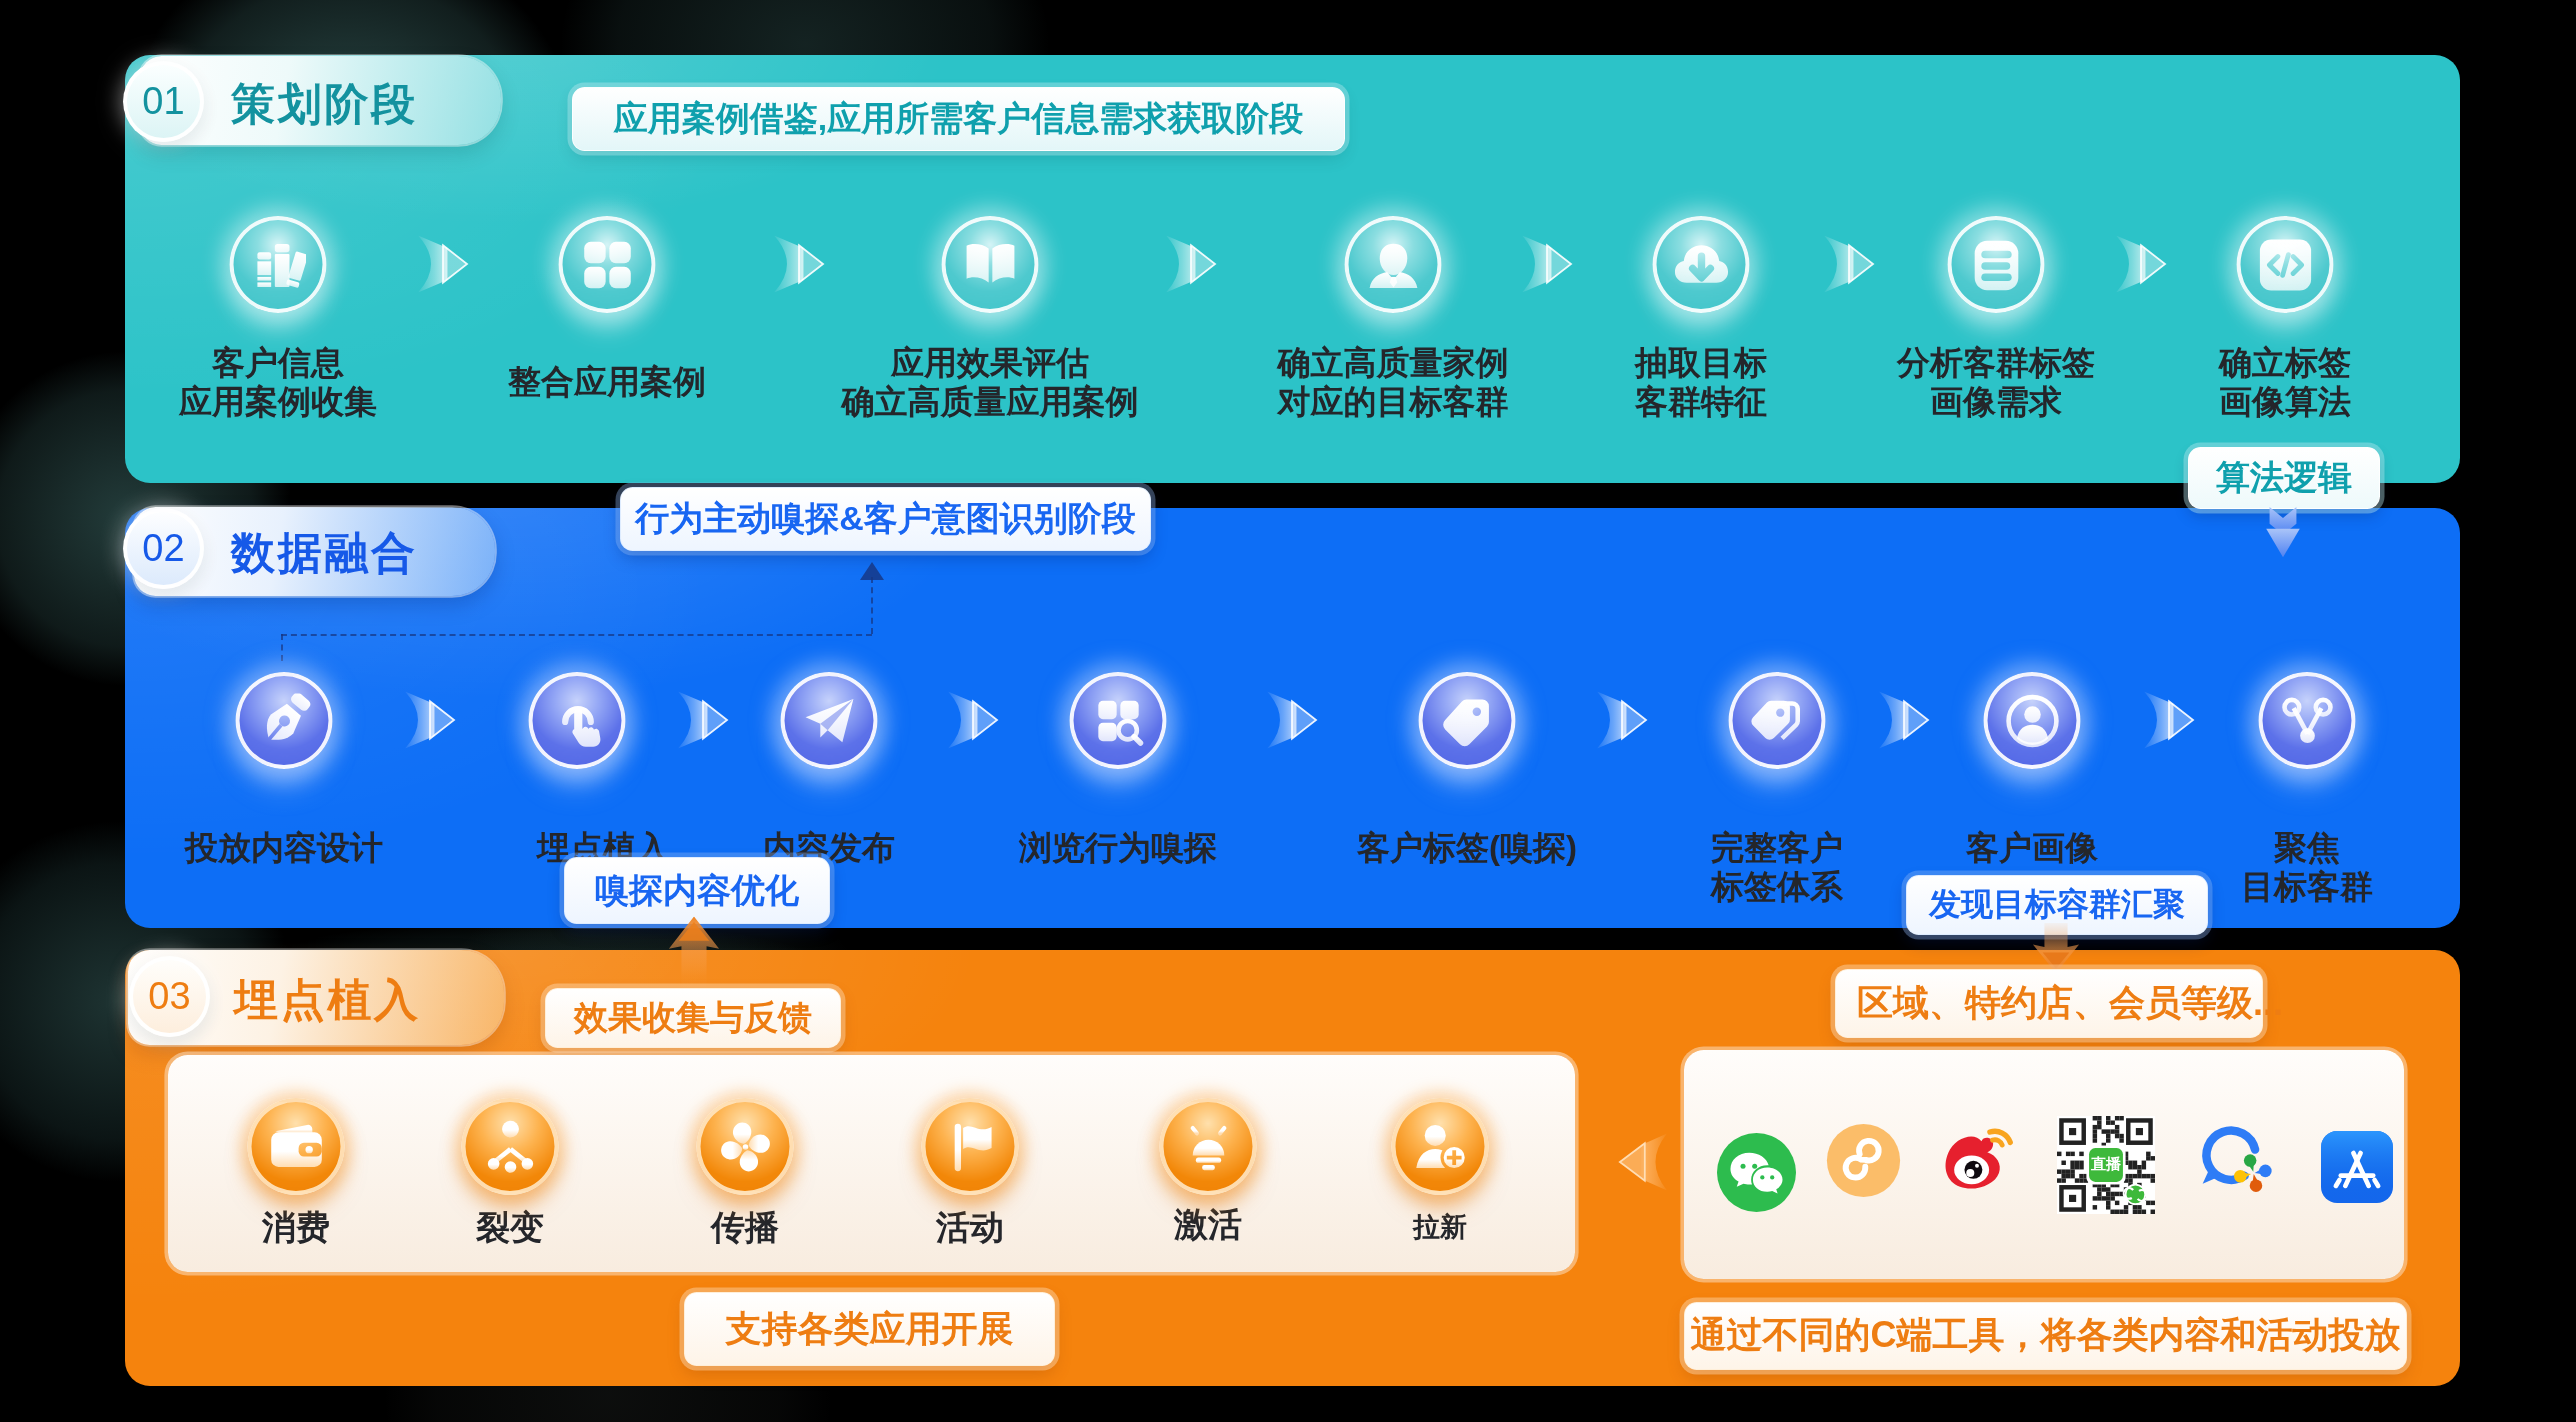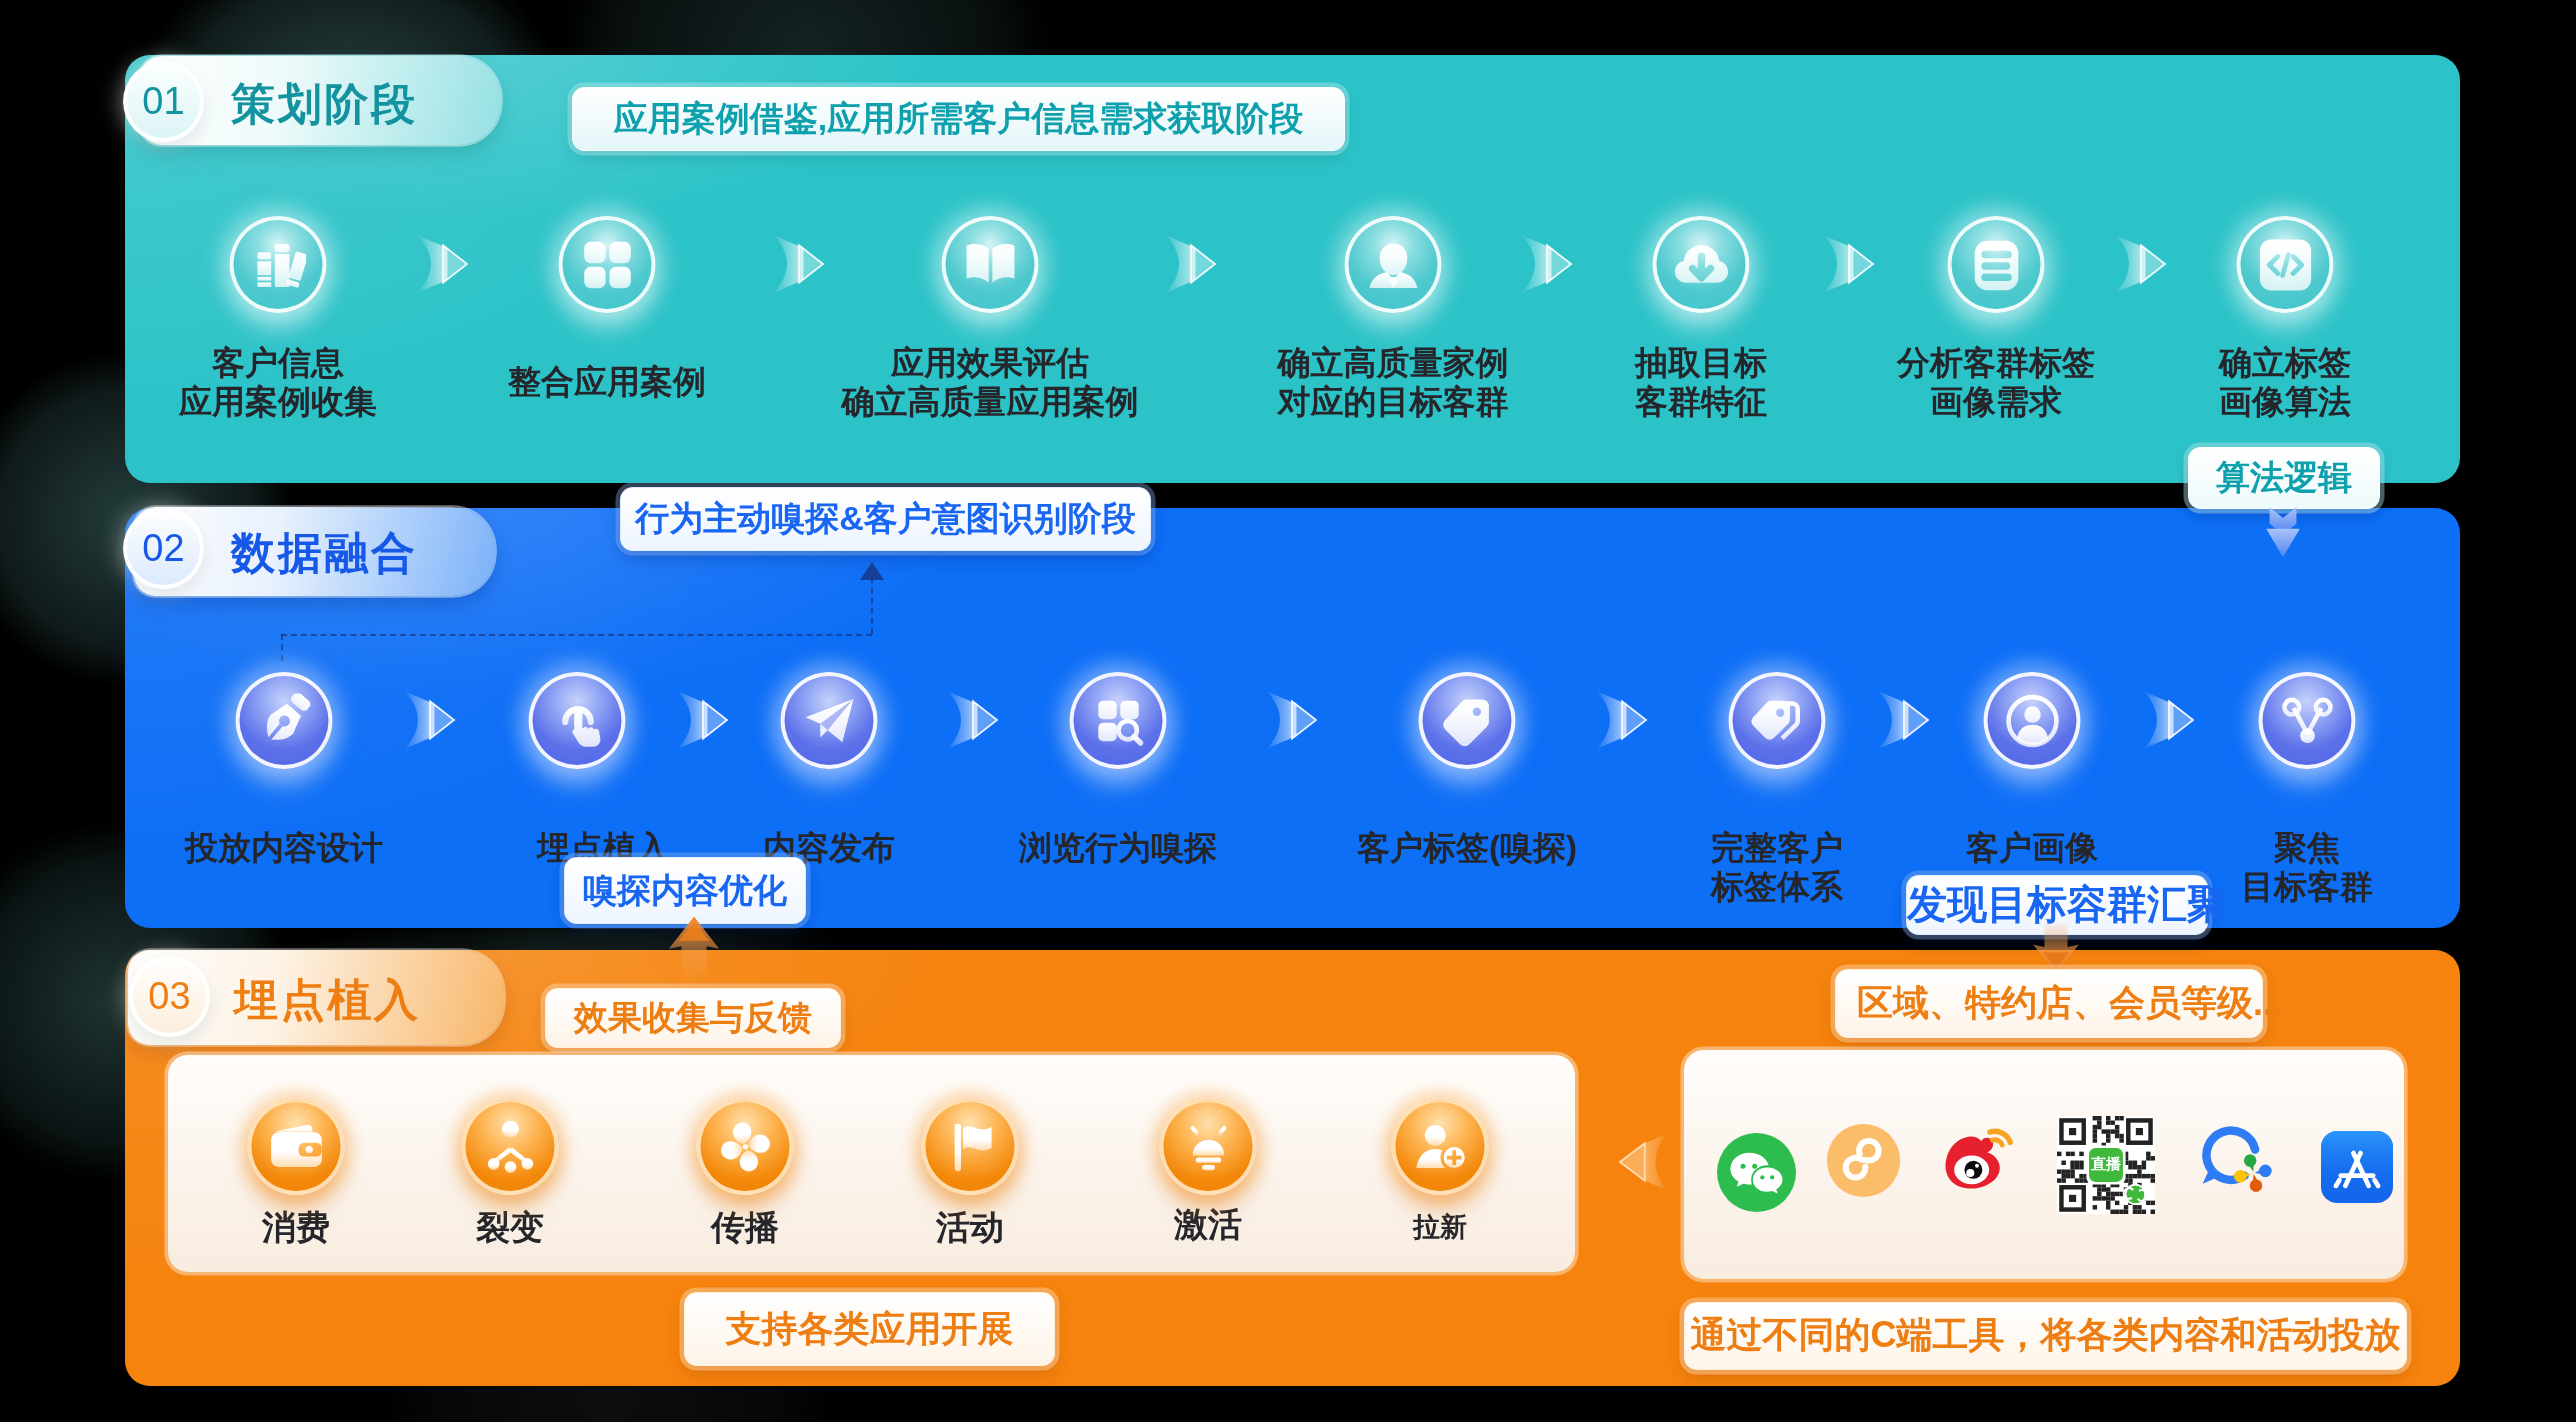--- a/index.html
+++ b/index.html
@@ -141,38 +141,38 @@
 
 <div class="cap" style="left:284px;top:828px;">投放内容设计</div>
 <div class="cap" style="left:577px;top:828px;margin-left:26px;">埋点植入</div>
 <div class="cap" style="left:829px;top:828px;">内容发布</div>
 <div class="cap" style="left:1118px;top:828px;">浏览行为嗅探</div>
 <div class="cap" style="left:1467px;top:828px;">客户标签(嗅探)</div>
 <div class="cap" style="left:1777px;top:828px;">完整客户<br>标签体系</div>
 <div class="cap" style="left:2032px;top:828px;">客户画像</div>
 <div class="cap" style="left:2307px;top:828px;">聚焦<br>目标客群</div>
 
-<div class="lbl" style="left:564px;top:857px;width:242px;height:67px;line-height:64px;
+<div class="lbl" style="left:564px;top:857px;width:266px;height:67px;line-height:64px;
   font-size:34px;color:#1866f2;background:linear-gradient(180deg,#ffffff,#eef5ff);
   border:1.8px solid rgba(220,235,255,0.95);box-shadow:0 0 0 4.5px rgba(150,190,250,0.35),0 7.2px 16px rgba(0,30,110,0.3);">嗅探内容优化</div>
 <svg class="arr" style="left:694px;top:956px;" width="52" height="79" viewBox="0 0 58 88">
   <defs>
       <linearGradient id="uag" x1="0" y1="0" x2="0" y2="1">
    <stop offset="0" stop-color="#ee8220"></stop>
         <stop offset="0.42" stop-color="#f59c4e" stop-opacity="0.55"></stop>
    <stop offset="0.8" stop-color="#f7a85f" stop-opacity="0.06"></stop>
    <stop offset="1" stop-color="#f7a85f" stop-opacity="0"></stop>
       </linearGradient>
     </defs>
   <path d="M29,0 L57,36 L43,33 L43,84 L15,84 L15,33 L1,36 Z" fill="url(#uag)"></path>
   <polygon points="29,6 46,27 12,27" fill="#ec7f1b" opacity="0.85"></polygon>
 </svg>
 
 <div class="lbl" style="left:1906px;top:875px;width:302px;height:60px;line-height:56px;
-  font-size:40px;color:#1866f2;background:linear-gradient(180deg,#ffffff,#eef5ff);
+  font-size:32px;color:#1866f2;background:linear-gradient(180deg,#ffffff,#eef5ff);
   border:1.8px solid rgba(220,235,255,0.95);box-shadow:0 0 0 4.5px rgba(150,190,250,0.35),0 7.2px 16px rgba(0,30,110,0.3);">发现目标容群汇聚</div>
 <svg class="arr" style="left:2056px;top:948px;" width="48" height="50" viewBox="0 0 54 56">
   <defs>
       <linearGradient id="dag" x1="0" y1="1" x2="0" y2="0">
    <stop offset="0" stop-color="#e8791a"></stop>
         <stop offset="0.5" stop-color="#f59c4e" stop-opacity="0.6"></stop>
    <stop offset="1" stop-color="#f7a85f" stop-opacity="0.08"></stop>
       </linearGradient>
     </defs>
   <path d="M27,56 L53,24 L40,27 L40,0 L14,0 L14,27 L1,24 Z" fill="url(#dag)"></path>

